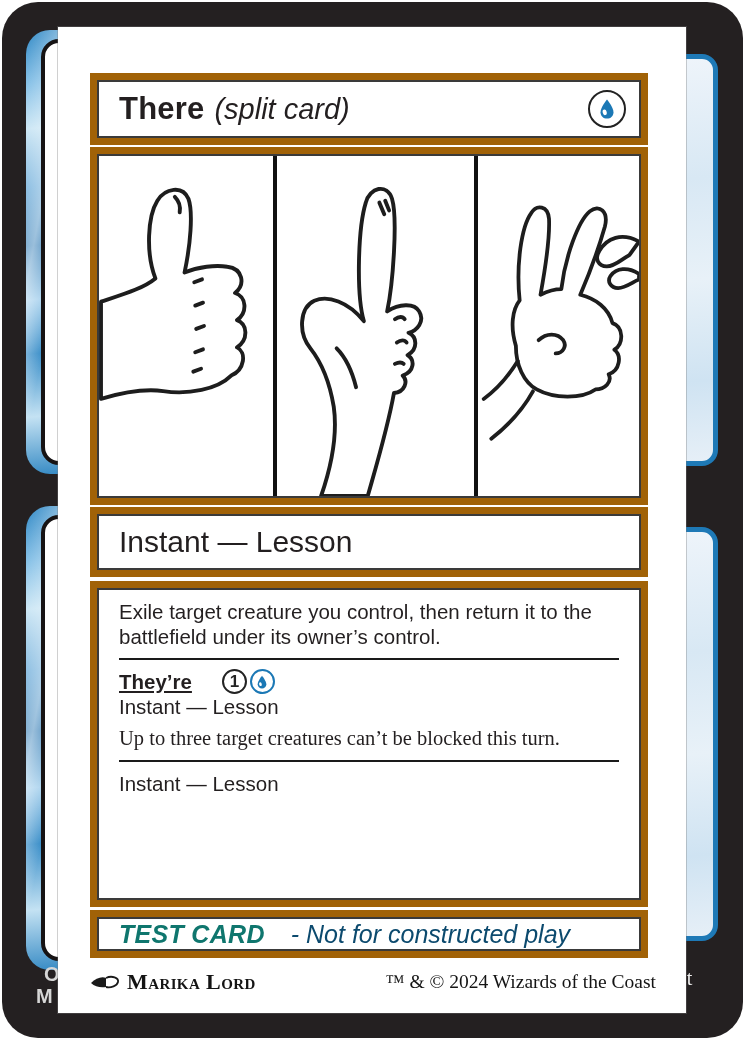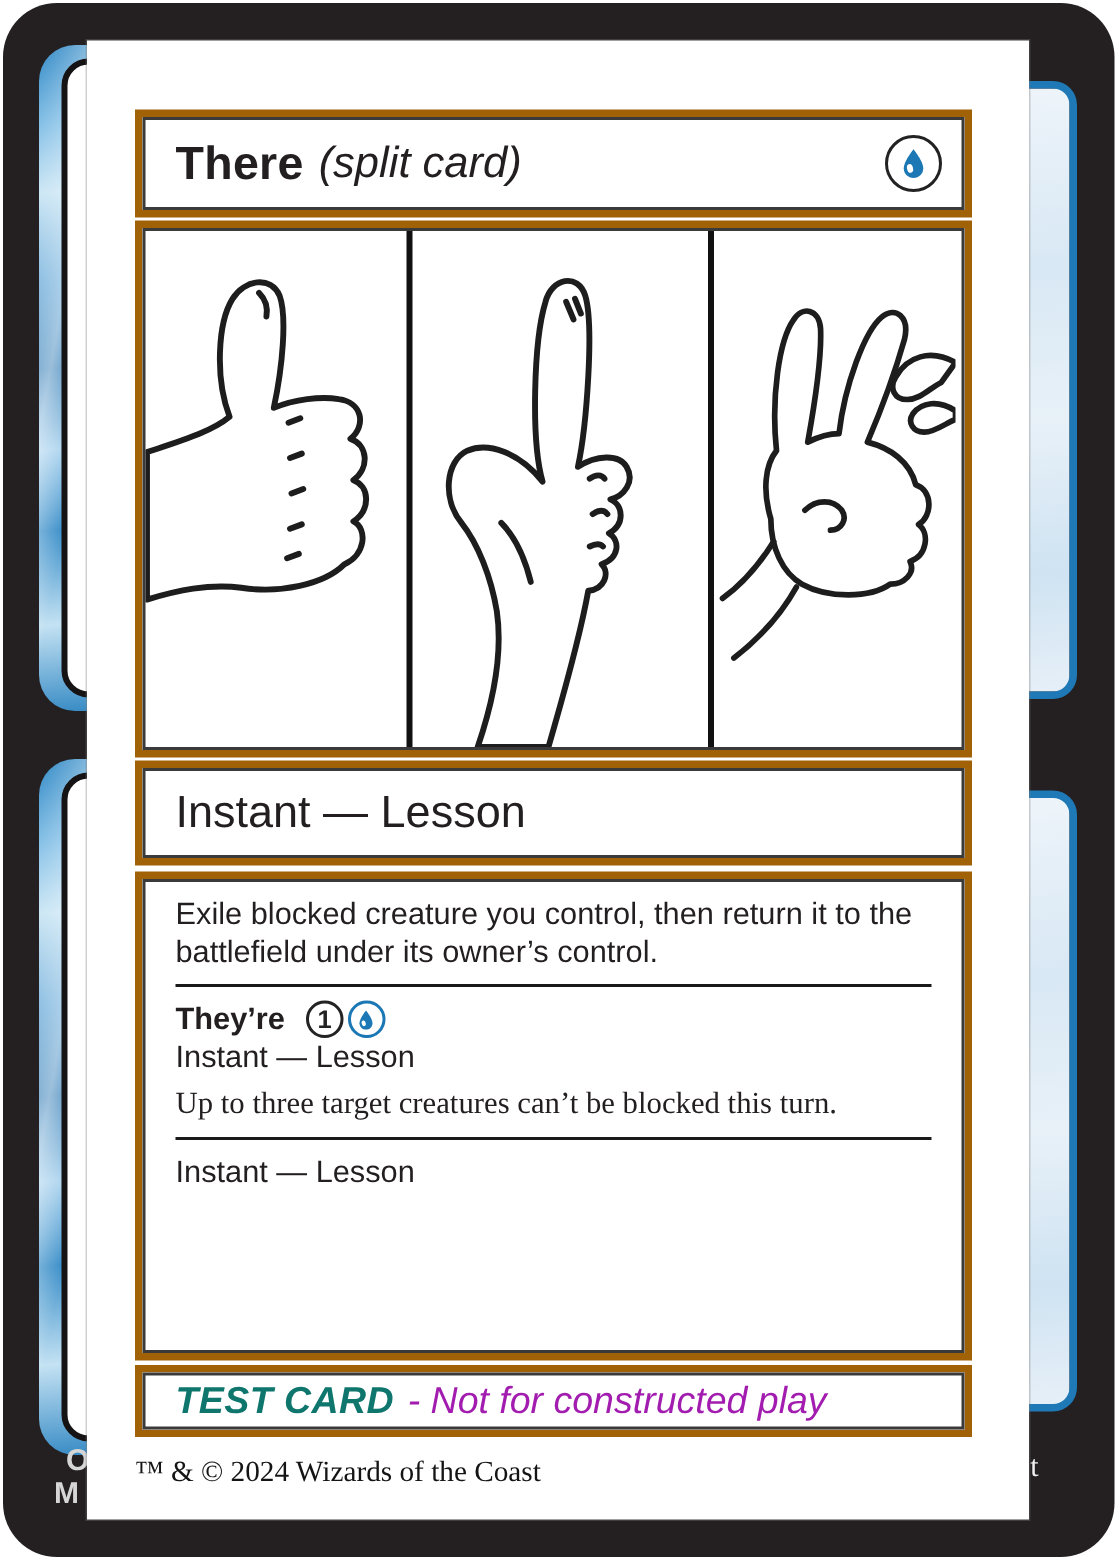--- a/index.html
+++ b/index.html
@@ -24,21 +24,21 @@
   .bg-right-top{top:54px;height:412px;border-radius:4px 16px 16px 4px;}
   .bg-right-bottom{top:527px;height:414px;border-radius:4px 16px 16px 4px;}
 
   .fragment{position:absolute;color:#d6d6d6;font-weight:700;font-size:20px;z-index:1;}
   .fragment-serif{font-family:"Liberation Serif",serif;font-weight:400;color:#efefef;font-size:20px;}
 
   
   .card{position:absolute;left:58px;top:27px;width:628px;height:986px;background:#ffffff;
         box-shadow:0 0 0 1px rgba(120,120,120,.35);z-index:2;color:#231f20;}
 
-  .frame-box{position:absolute;left:32px;width:558px;border:5px solid #a16207;box-sizing:border-box;}
+  .frame-box{position:absolute;left:32px;width:558px;border:7px solid #a16207;box-sizing:border-box;}
   .box-inner{width:100%;height:100%;border:2px solid #3a3a3a;box-sizing:border-box;background:#fff;}
 
   .title-box{top:46px;height:72px;}
   .title-inner{display:flex;align-items:center;padding:0 13px 0 20px;}
   .card-name{font-weight:700;font-size:31px;letter-spacing:.2px;}
   .card-name-qualifier{font-style:italic;font-size:29px;margin-left:10px;}
   .title-spacer{flex:1;}
 
   .mana-lg{width:34px;height:34px;border:2.5px solid #222;border-radius:50%;
     display:flex;align-items:center;justify-content:center;background:#fff;flex:0 0 auto;}
@@ -50,33 +50,33 @@
   .art-panel svg{display:block;width:100%;height:100%;}
 
   .type-box{top:480px;height:70px;}
   .type-inner{display:flex;align-items:center;padding:0 20px;}
   .type-line{font-size:30px;}
 
   .rules-box{top:554px;height:326px;}
   .rules-inner{display:block;padding:9px 18px 0 20px;font-size:20.5px;line-height:25px;}
   .rules-divider{border:none;border-top:2px solid #1a1a1a;margin:9px 2px 9px 0;}
   .half-title{display:flex;align-items:center;}
-  .half-name{font-weight:700;margin-right:14px;}
+  .half-name{font-weight:700;margin-right:30px;text-decoration:underline;}
   .half-cost{display:flex;align-items:center;gap:3px;}
   .sub-text{margin-top:7px;font-family:Liberation Serif, serif;}
 
   .mana-sm{width:25px;height:25px;border-radius:50%;display:inline-flex;align-items:center;
     justify-content:center;background:#fff;box-sizing:border-box;flex:0 0 auto;}
   .mana-generic{border:2px solid #232323;font-size:17px;font-weight:600;color:#232323;}
   .mana-blue{border:2px solid #1b78b5;}
 
   .test-box{top:883px;height:48px;}
   .test-inner{display:flex;align-items:center;padding:0 20px;font-style:italic;}
   .test-label{font-weight:700;font-size:25px;color:#0f766e;letter-spacing:.3px;}
-  .test-note{font-size:25px;color:#a21caf;margin-left:9px;}
+  .test-note{font-size:25px;color:#0c4a6e;margin-left:26px;}
 
   .footer{position:absolute;left:32px;right:30px;top:937px;height:36px;
     display:flex;align-items:center;justify-content:space-between;
     font-family:"Liberation Serif",serif;color:#141414;}
   .artist-credit{display:flex;align-items:center;}
   .artist-name{font-variant:small-caps;font-weight:700;font-size:22px;letter-spacing:.4px;margin-left:7px;}
   .legal-line{font-size:19.5px;}
 </style>
 </head>
 <body>
@@ -151,21 +151,21 @@
     </div>
 
     <div class="frame-box type-box">
       <div class="box-inner type-inner">
         <span class="type-line">Instant — Lesson</span>
       </div>
     </div>
 
     <div class="frame-box rules-box">
       <div class="box-inner rules-inner">
-        <div>Exile blocked creature you control, then return it to the battlefield under its owner’s control.</div>
+        <div>Exile target creature you control, then return it to the battlefield under its owner’s control.</div>
         <hr class="rules-divider">
         <div class="half-title">
           <span class="half-name">They’re</span>
           <span class="half-cost">
             <span class="mana-sm mana-generic">1</span>
             <span class="mana-sm mana-blue">
               <svg width="16" height="16" viewBox="0 0 24 24">
                 <path d="M12 2.5 C12 2.5 5.5 10.5 5.5 15.2 C5.5 19 8.4 21.6 12 21.6 C15.6 21.6 18.5 19 18.5 15.2 C18.5 10.5 12 2.5 12 2.5 Z" fill="#1b78b5"></path>
                 <ellipse cx="9.7" cy="15.3" rx="2" ry="2.9" fill="#ffffff" transform="rotate(-14 9.7 15.3)"></ellipse>
               </svg>
@@ -180,17 +180,24 @@
     </div>
 
     <div class="frame-box test-box">
       <div class="box-inner test-inner">
         <span class="test-label">TEST CARD</span>
         <span class="test-note">- Not for constructed play</span>
       </div>
     </div>
 
     <div class="footer">
+      <span class="artist-credit">
+        <svg width="30" height="17" viewBox="0 0 30 17">
+          <path d="M1 9 C6 4 12 2 16 4 L16 13 C11 14 5 13 1 9 Z" fill="#1a1a1a"></path>
+          <path d="M16 4 C22 1 29 4 28 8 C27 12 21 14 16 13" fill="#ffffff" stroke="#1a1a1a" stroke-width="1.8"></path>
+        </svg>
+        <span class="artist-name">Marika Lord</span>
+      </span>
       <span class="legal-line">™ &amp; © 2024 Wizards of the Coast</span>
     </div>
 
   </div>
 </div>
 
 </body></html>

